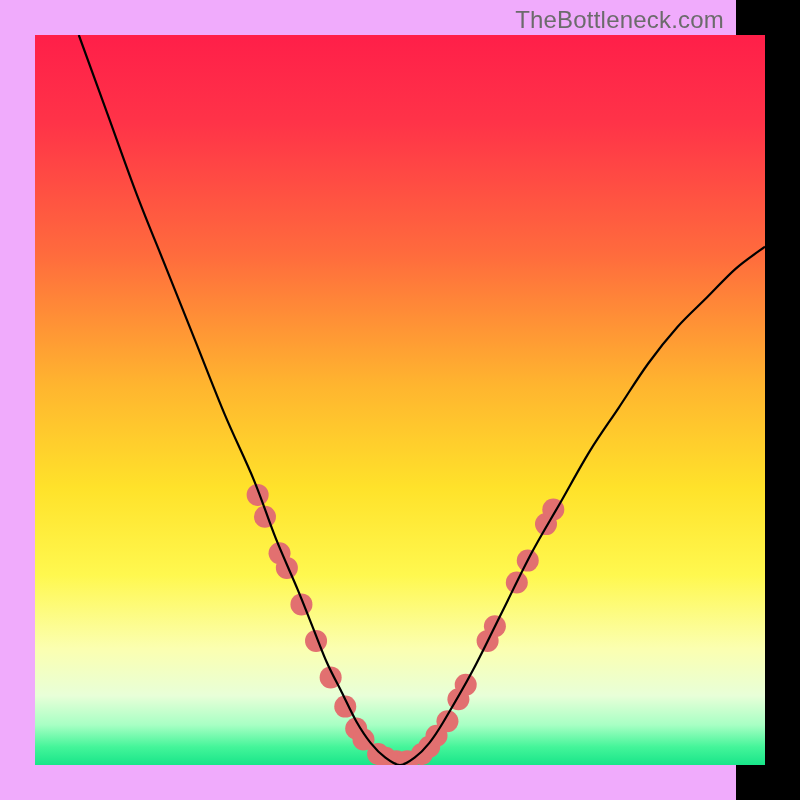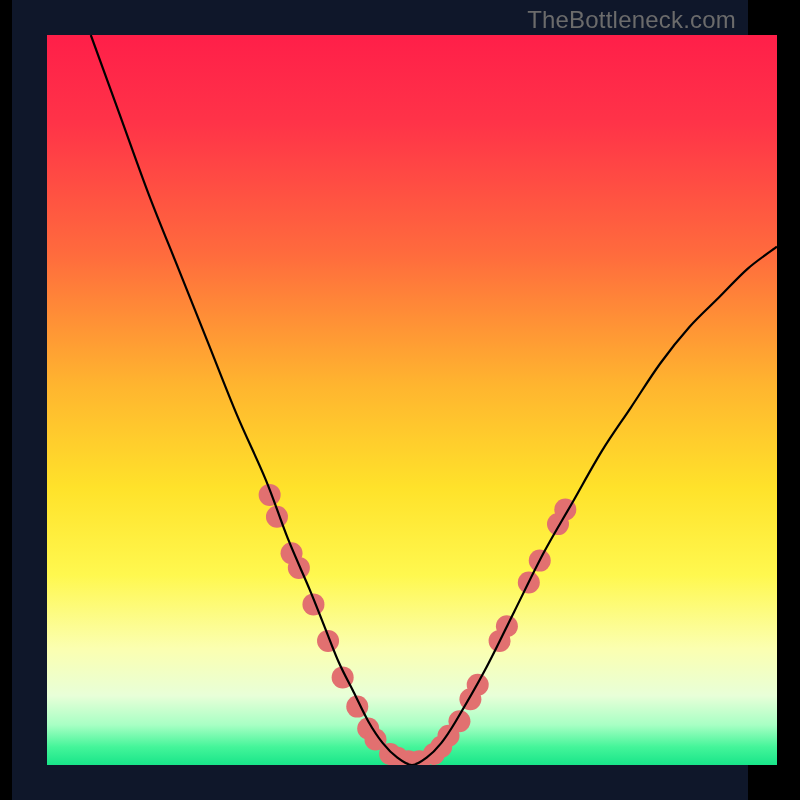--- a/index.html
+++ b/index.html
@@ -6,25 +6,25 @@
     margin: 0;
     padding: 0;
     width: 800px;
     height: 800px;
     background: #000;
     overflow: hidden;
     font-family: Arial, Helvetica, sans-serif;
   }
   .frame {
     position: absolute;
-    left: 12px;
+    left: 0;
     top: 0;
     width: 736px;
     height: 800px;
-    background: #0f172a;
+    background: #f0abfc;
   }
   .plot-area {
     position: absolute;
     left: 35px;
     top: 35px;
     width: 730px;
     height: 730px;
     overflow: hidden;
   }
   .gradient {

